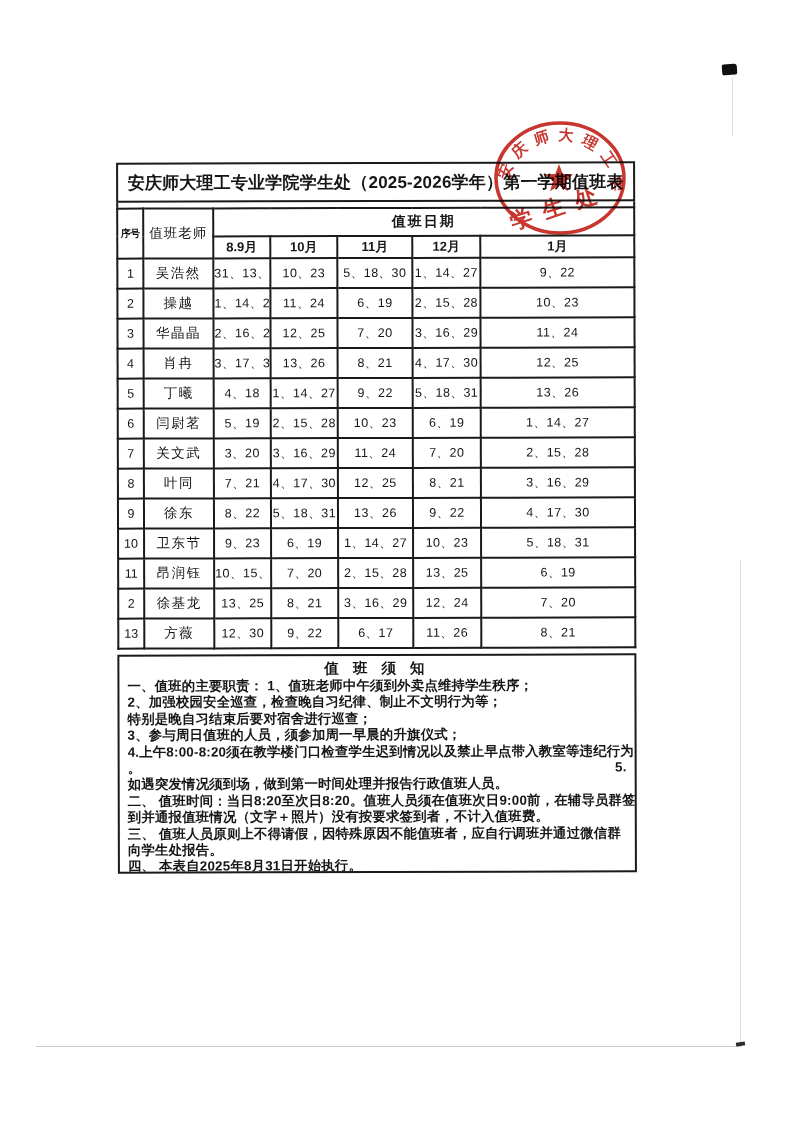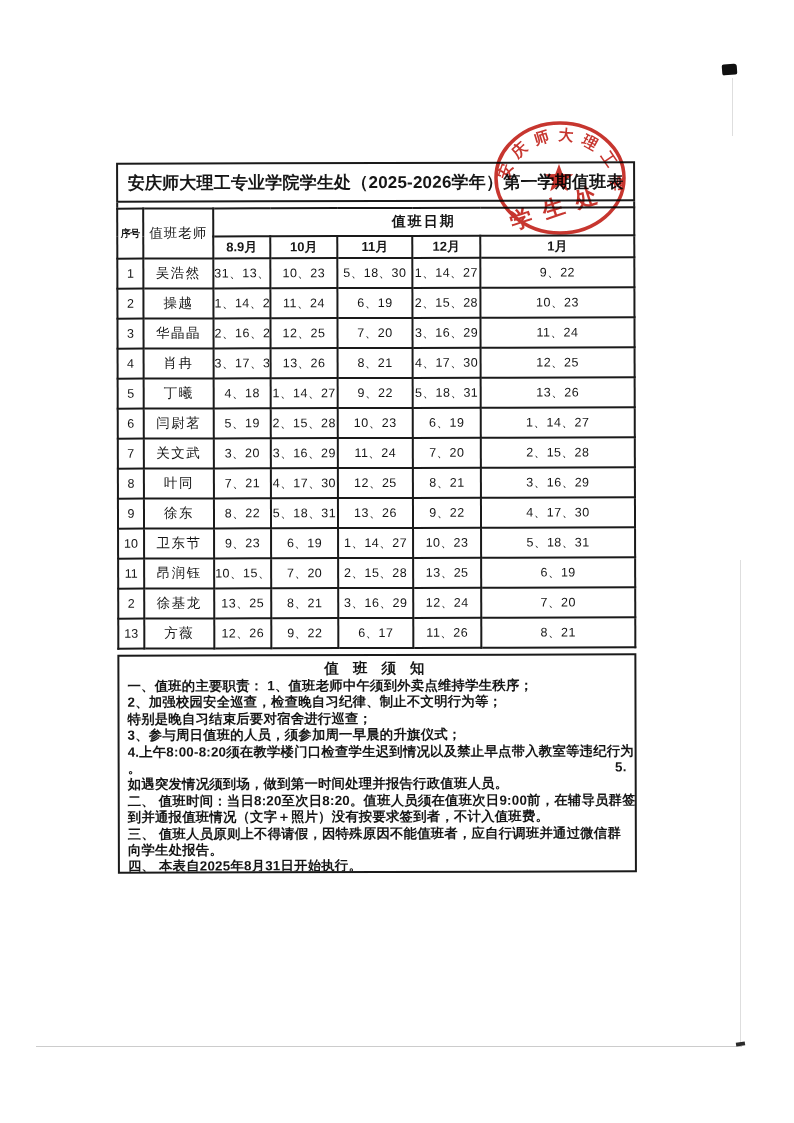--- a/index.html
+++ b/index.html
@@ -194,21 +194,21 @@
           <td class="c-name">徐基龙</td>
           <td class="c-date">13、25</td>
           <td class="c-date">8、21</td>
           <td class="c-date">3、16、29</td>
           <td class="c-date">12、24</td>
           <td class="c-date">7、20</td>
         </tr>
         <tr>
           <td class="c-no">13</td>
           <td class="c-name">方薇</td>
-          <td class="c-date">12、26</td>
+          <td class="c-date">12、30</td>
           <td class="c-date">9、22</td>
           <td class="c-date">6、17</td>
           <td class="c-date">11、26</td>
           <td class="c-date">8、21</td>
         </tr>
       </tbody>
   </table>
 
   <div class="notes-gap"></div>
 

